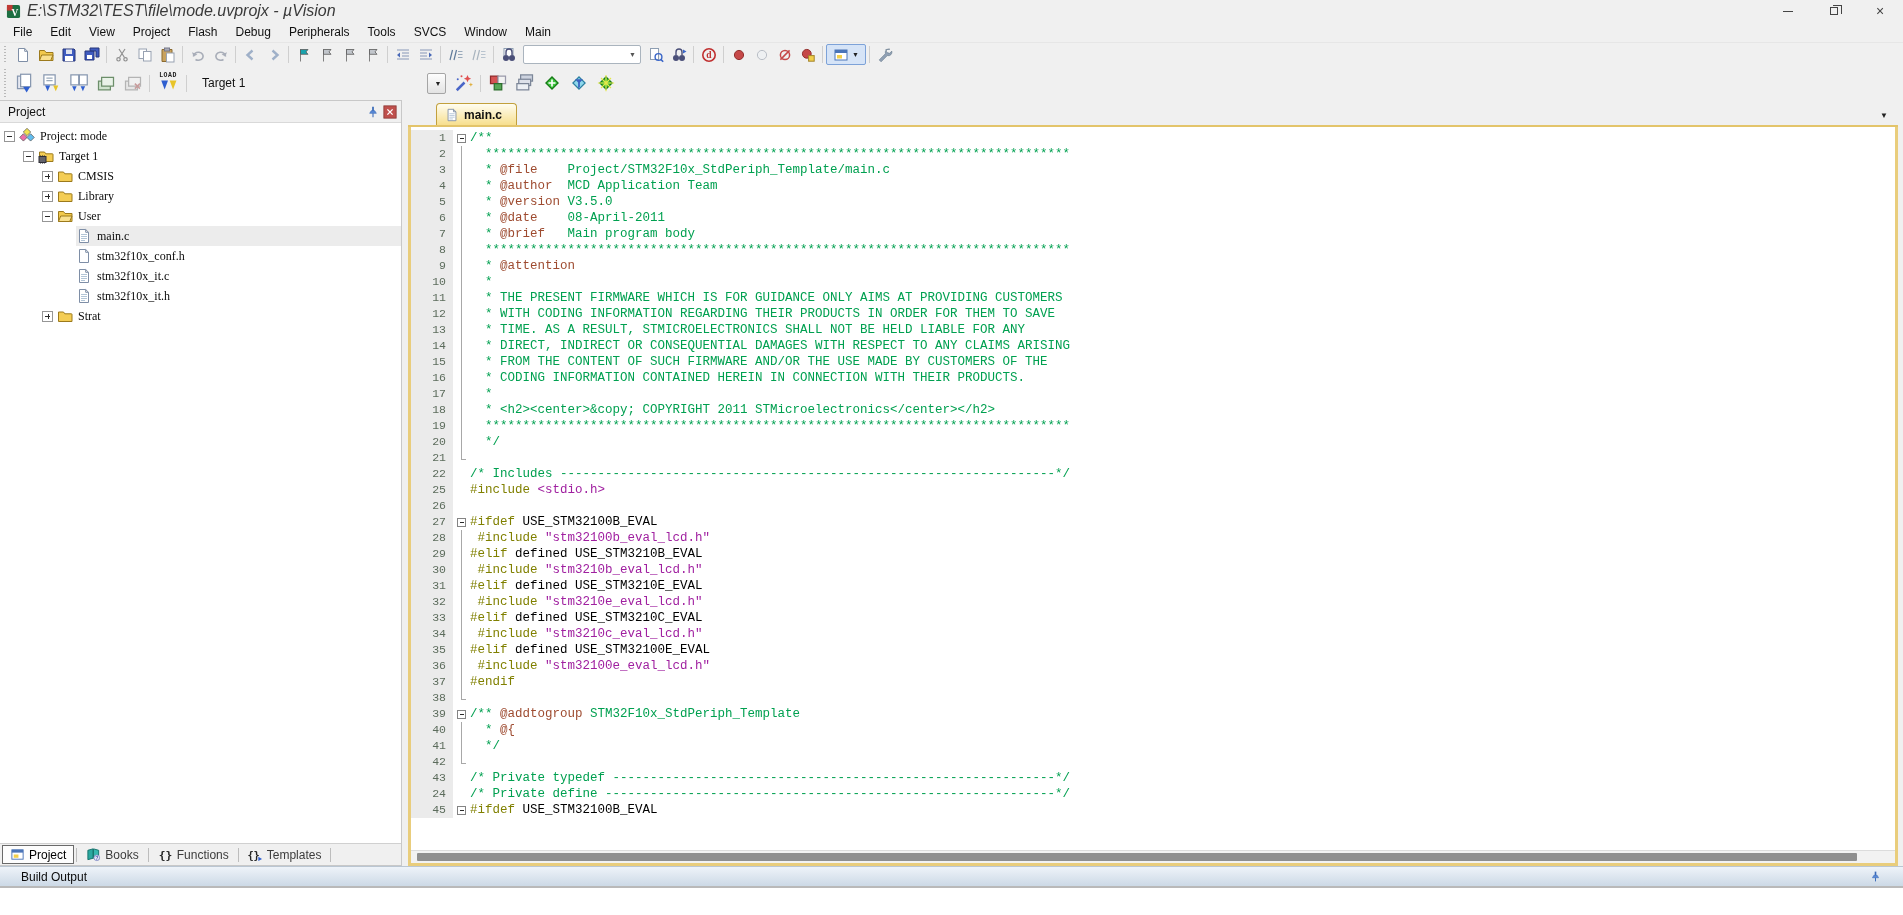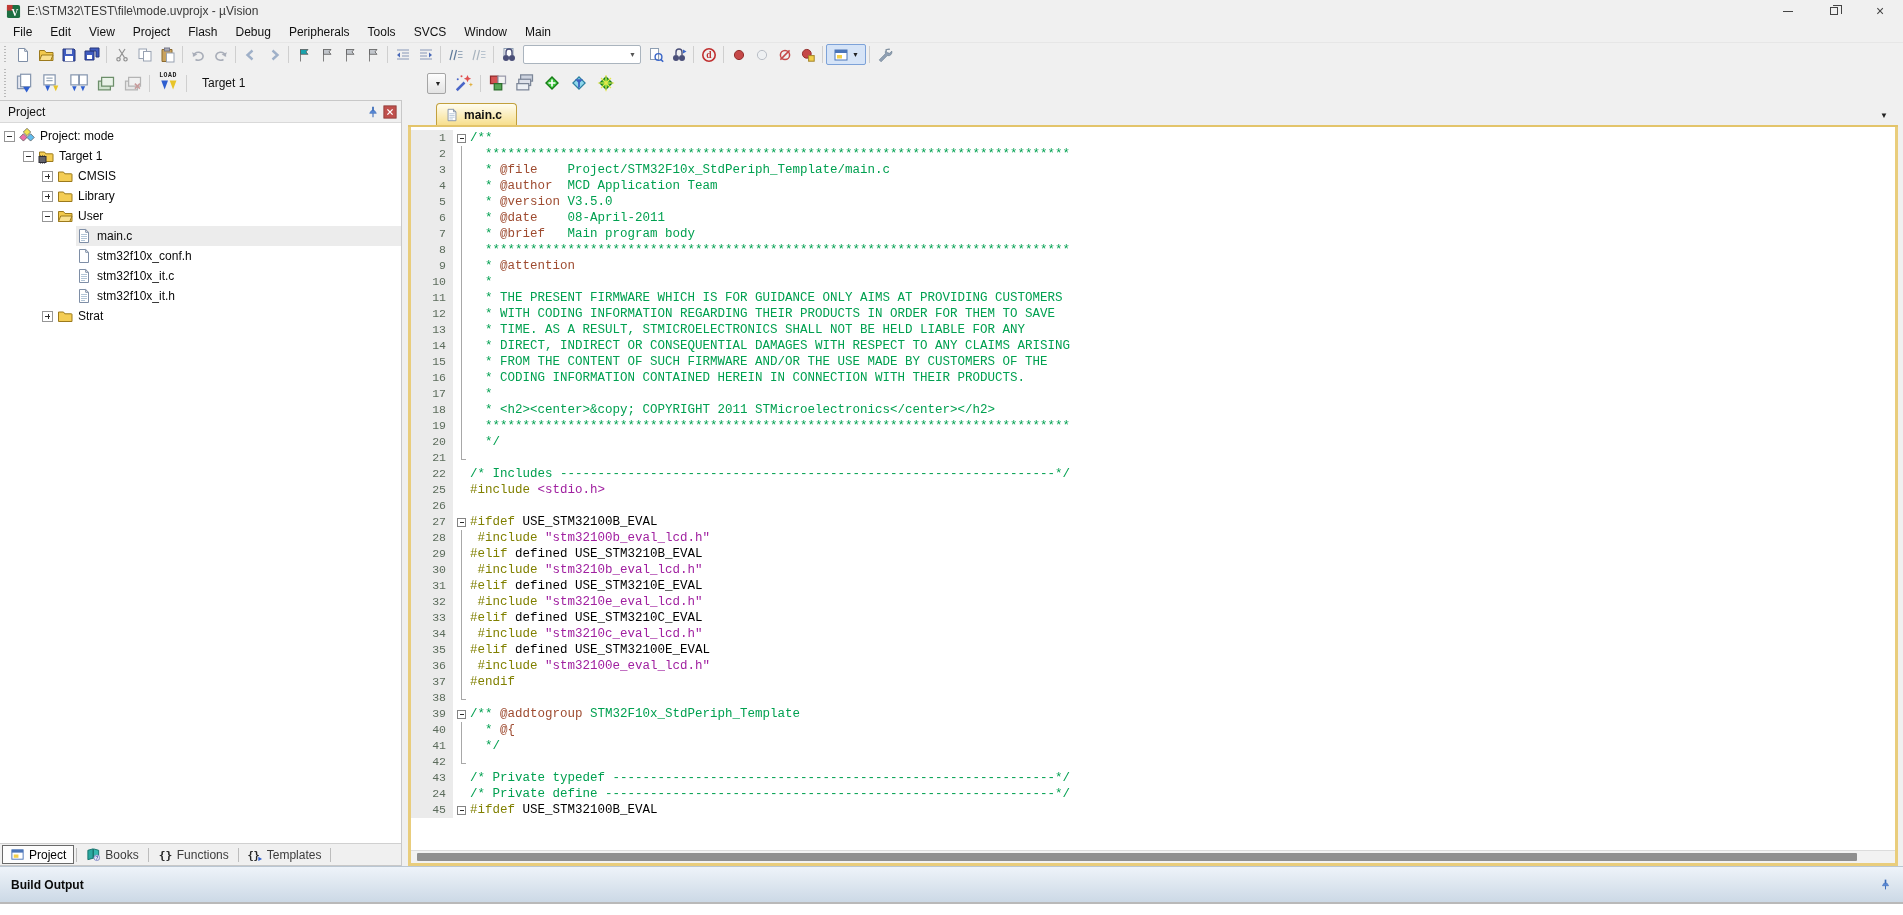--- a/index.html
+++ b/index.html
@@ -4,21 +4,21 @@
 <style>
   * { margin:0; padding:0; box-sizing:border-box; }
   html,body { width:1903px; height:915px; overflow:hidden; background:#f0f0f0;
     font-family:"Liberation Sans", sans-serif; font-size:12px; color:#1a1a1a; }
   .icn { display:inline-flex; width:16px; height:16px; flex:none; }
   .icn svg { width:100%; height:100%; }
 
   
   #titlebar { height:22px; background:#f0f0f0; display:flex; align-items:center; padding-left:6px; }
   #titlebar .icn { width:15px; height:15px; margin-right:6px; }
-  #title-text { color:#3a3a3a; font-size:12px; }
+  #title-text { color:#3a3a3a; font-size:16px;font-style:italic; }
   #win-controls { margin-left:auto; display:flex; height:100%; }
   .wbtn { width:46px; height:100%; display:flex; align-items:center; justify-content:center; color:#444; }
   .glyph-min { width:10px; height:1px; background:#444; }
   .glyph-restore { width:8px; height:8px; border:1px solid #444; position:relative; }
   .glyph-restore::before { content:""; position:absolute; left:2px; top:-3px; width:8px; height:8px; border:1px solid #444; border-left:none; border-bottom:none; }
   .glyph-close { font-size:14px; line-height:14px; }
 
   
   #menubar { height:20px; display:flex; align-items:center; background:#f0f0f0; padding-left:4px; }
   .menu-item { padding:2px 9px; color:#111; }
@@ -56,21 +56,21 @@
   #panel-caption .cap-icons { margin-left:auto; display:flex; align-items:center; gap:3px; }
   #panel-caption .icn { width:14px; height:14px; }
   #tree { flex:1; overflow:hidden; background:#fff; padding-top:3px; }
   .trow { height:20px; display:flex; align-items:center; white-space:nowrap; }
   .trow .expander { width:11px; height:11px; border:1px solid #969696; background:#fff; flex:none;
     position:relative; margin-right:4px; }
   .trow .expander::before { content:""; position:absolute; left:2px; top:4.5px; width:5px; height:1px; background:#2a2a2a; }
   .trow .expander.plus::after { content:""; position:absolute; left:4.5px; top:2px; width:1px; height:5px; background:#2a2a2a; }
   .trow .noexp { width:15px; flex:none; }
   .trow .icn { margin-right:5px; }
-  .trow .cell { display:flex; align-items:center; flex:1; height:100%; padding-right:6px; }
+  .trow .cell { display:flex; align-items:center; flex:1; height:100%; padding-right:6px;font-family:Liberation Serif, serif; }
   .trow.sel .cell { background:#ececec; }
   .trow .tlabel { color:#0a0a0a; }
 
   #bottom-tabs { height:22px; flex:none; background:#f0f0f0; border-top:1px solid #d0d0d0;
     display:flex; align-items:center; padding-left:2px; }
   .btab { display:flex; align-items:center; gap:4px; height:19px; padding:0 7px; color:#3c3c3c; }
   .btab .icn { width:15px; height:15px; }
   .btab.active { background:#fdfdfd; border:1px solid #6a6a6a; color:#000; }
   .btab-sep { width:1px; height:14px; background:#bdbdbd; margin:0 2px; }
 
@@ -98,22 +98,22 @@
   .fold.fline::before { content:""; position:absolute; left:8px; top:0; bottom:0; width:1px; background:#a8a8a8; }
   .fold.fend::before { content:""; position:absolute; left:8px; top:0; height:9px; width:1px; background:#a8a8a8; }
   .fold.fend::after { content:""; position:absolute; left:8px; top:9px; width:5px; height:1px; background:#a8a8a8; }
   .txt { flex:1; }
   .txt .c { color:#00a050; } .txt .d { color:#9e4b30; } .txt .p { color:#808000; }
   .txt .s { color:#a020a0; } .txt .t { color:#000; }
   #hscroll { height:13px; flex:none; background:#f2f2f2; border-top:1px solid #dcdcdc; position:relative; }
   #hscroll .thumb { position:absolute; top:2px; left:6px; right:38px; height:8px; background:#8f8f8f; border-radius:1px; }
 
   
-  #build-caption { height:36px; background:linear-gradient(#eef3f9,#ccd9e6); border-top:1px solid #bac6d2;
-    display:flex; align-items:center; padding:0 11px; color:#0a0a0a;font-weight:bold; }
+  #build-caption { height:20px; background:linear-gradient(#eef3f9,#ccd9e6); border-top:1px solid #bac6d2;
+    display:flex; align-items:center; padding:0 21px; color:#0a0a0a; }
   #build-caption .icn { width:13px; height:13px; margin-left:auto; }
   #build-content { height:29px; background:#fff; border-top:2px solid #b9b9b9; }
 </style>
 </head>
 <body>
 
 <div id="titlebar">
   <span class="icn ">
       <svg viewBox="0 0 16 16">
         <rect x="1" y="1" width="14" height="14" rx="2" fill="#1d6f42"></rect>

